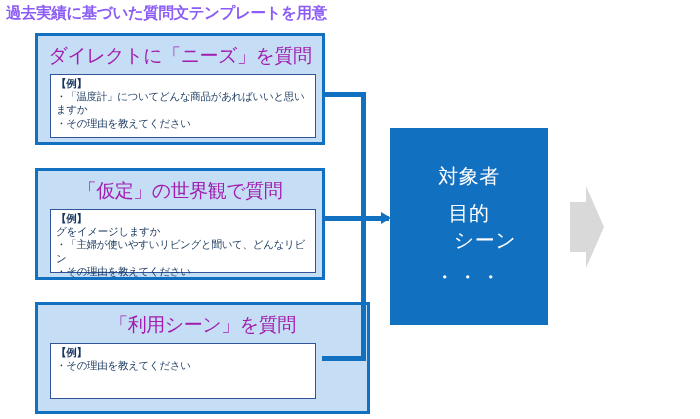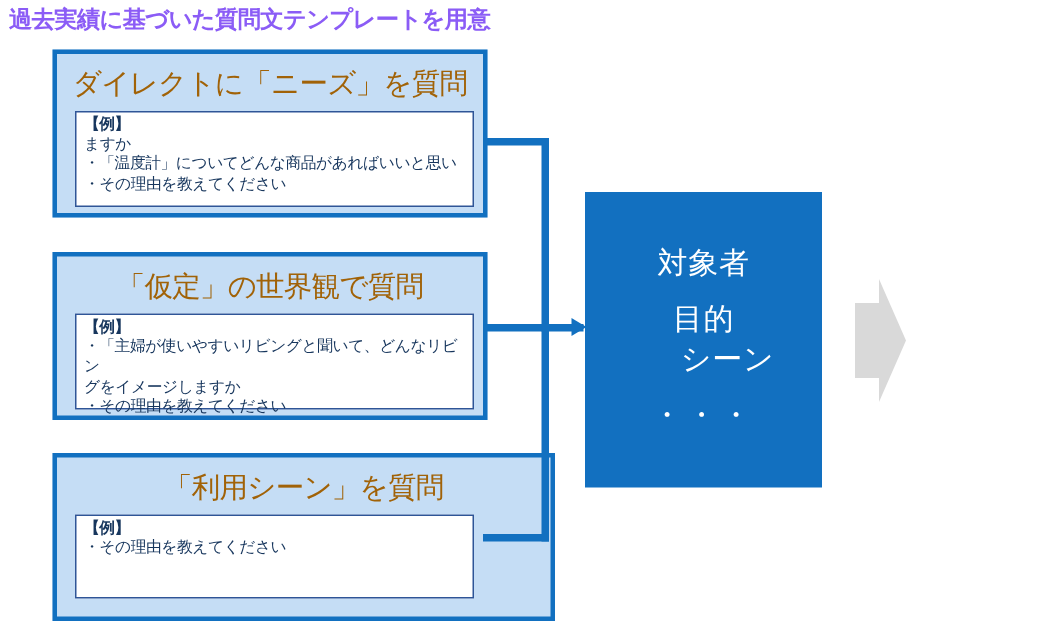--- a/index.html
+++ b/index.html
@@ -20,21 +20,21 @@
 
   .qbox{
     position:absolute;
     background:#c5ddf5;
     border:3px solid #1270c0;
     box-sizing:border-box;
   }
   .qbox-title{
     position:absolute;left:0;right:0;
     text-align:center;
-    color:#a16207;
+    color:#a21caf;
     font-size:19px;
     letter-spacing:-0.5px;
     white-space:nowrap;
   }
   .qbox-example{
     position:absolute;
     background:#ffffff;
     border:1px solid #2f5597;
     box-sizing:border-box;
     color:#17365d;
@@ -79,32 +79,32 @@
 <body>
 
 <div id="stage">
 
   <div class="title">過去実績に基づいた質問文テンプレートを用意</div>
 
   <div class="qbox" style="left:35px;top:33px;width:290px;height:112px;">
     <div class="qbox-title" style="top:7px;">ダイレクトに「ニーズ」を質問</div>
     <div class="qbox-example" style="left:12px;top:38px;width:266px;height:64px;">
       <div class="ex-line ex-head">【例】</div>
+      <div class="ex-line">・「温度計」についてどんな商品があればいいと思い</div>
       <div class="ex-line">ますか</div>
-      <div class="ex-line">・「温度計」についてどんな商品があればいいと思い</div>
       <div class="ex-line">・その理由を教えてください</div>
     </div>
   </div>
 
   <div class="qbox" style="left:35px;top:168px;width:290px;height:112px;">
     <div class="qbox-title" style="top:7px;">「仮定」の世界観で質問</div>
     <div class="qbox-example" style="left:12px;top:38px;width:266px;height:64px;">
       <div class="ex-line ex-head">【例】</div>
+      <div class="ex-line">グをイメージしますか</div>
       <div class="ex-line">・「主婦が使いやすいリビングと聞いて、どんなリビン</div>
-      <div class="ex-line">グをイメージしますか</div>
       <div class="ex-line">・その理由を教えてください</div>
     </div>
   </div>
 
   <div class="qbox" style="left:35px;top:302px;width:335px;height:112px;">
     <div class="qbox-title" style="top:7px;">「利用シーン」を質問</div>
     <div class="qbox-example" style="left:12px;top:38px;width:266px;height:56px;">
       <div class="ex-line ex-head">【例】</div>
       <div class="ex-line">・その理由を教えてください</div>
     </div>

